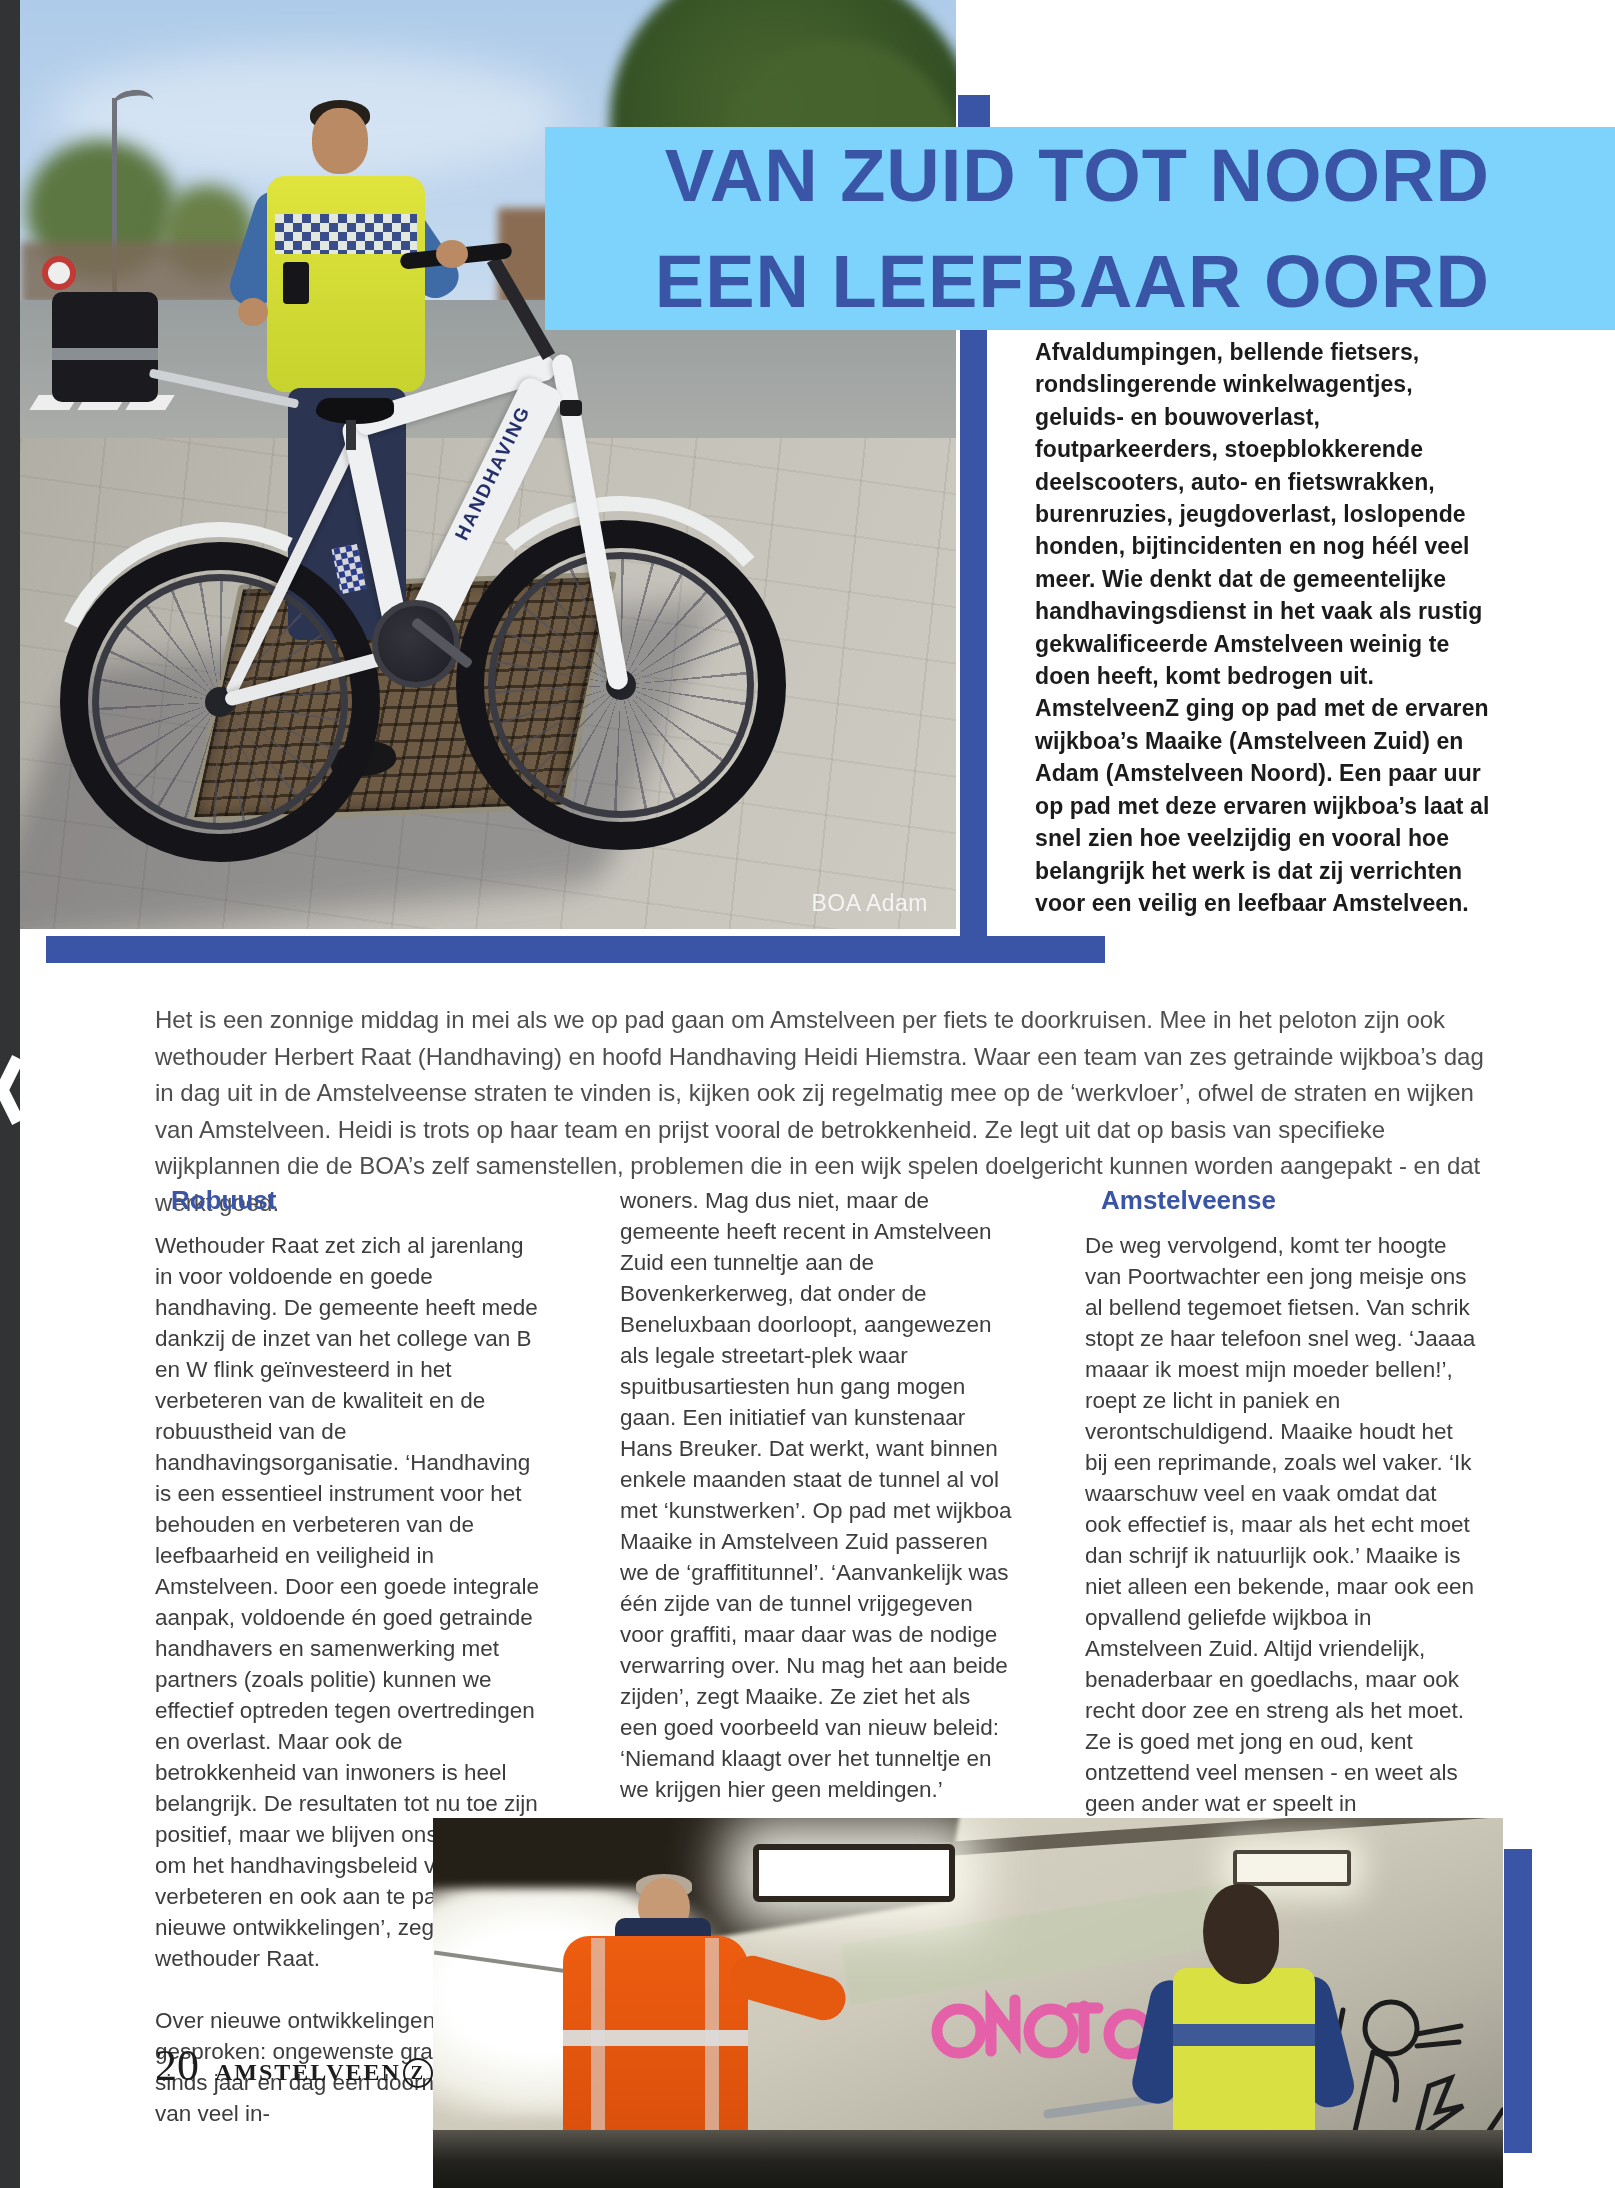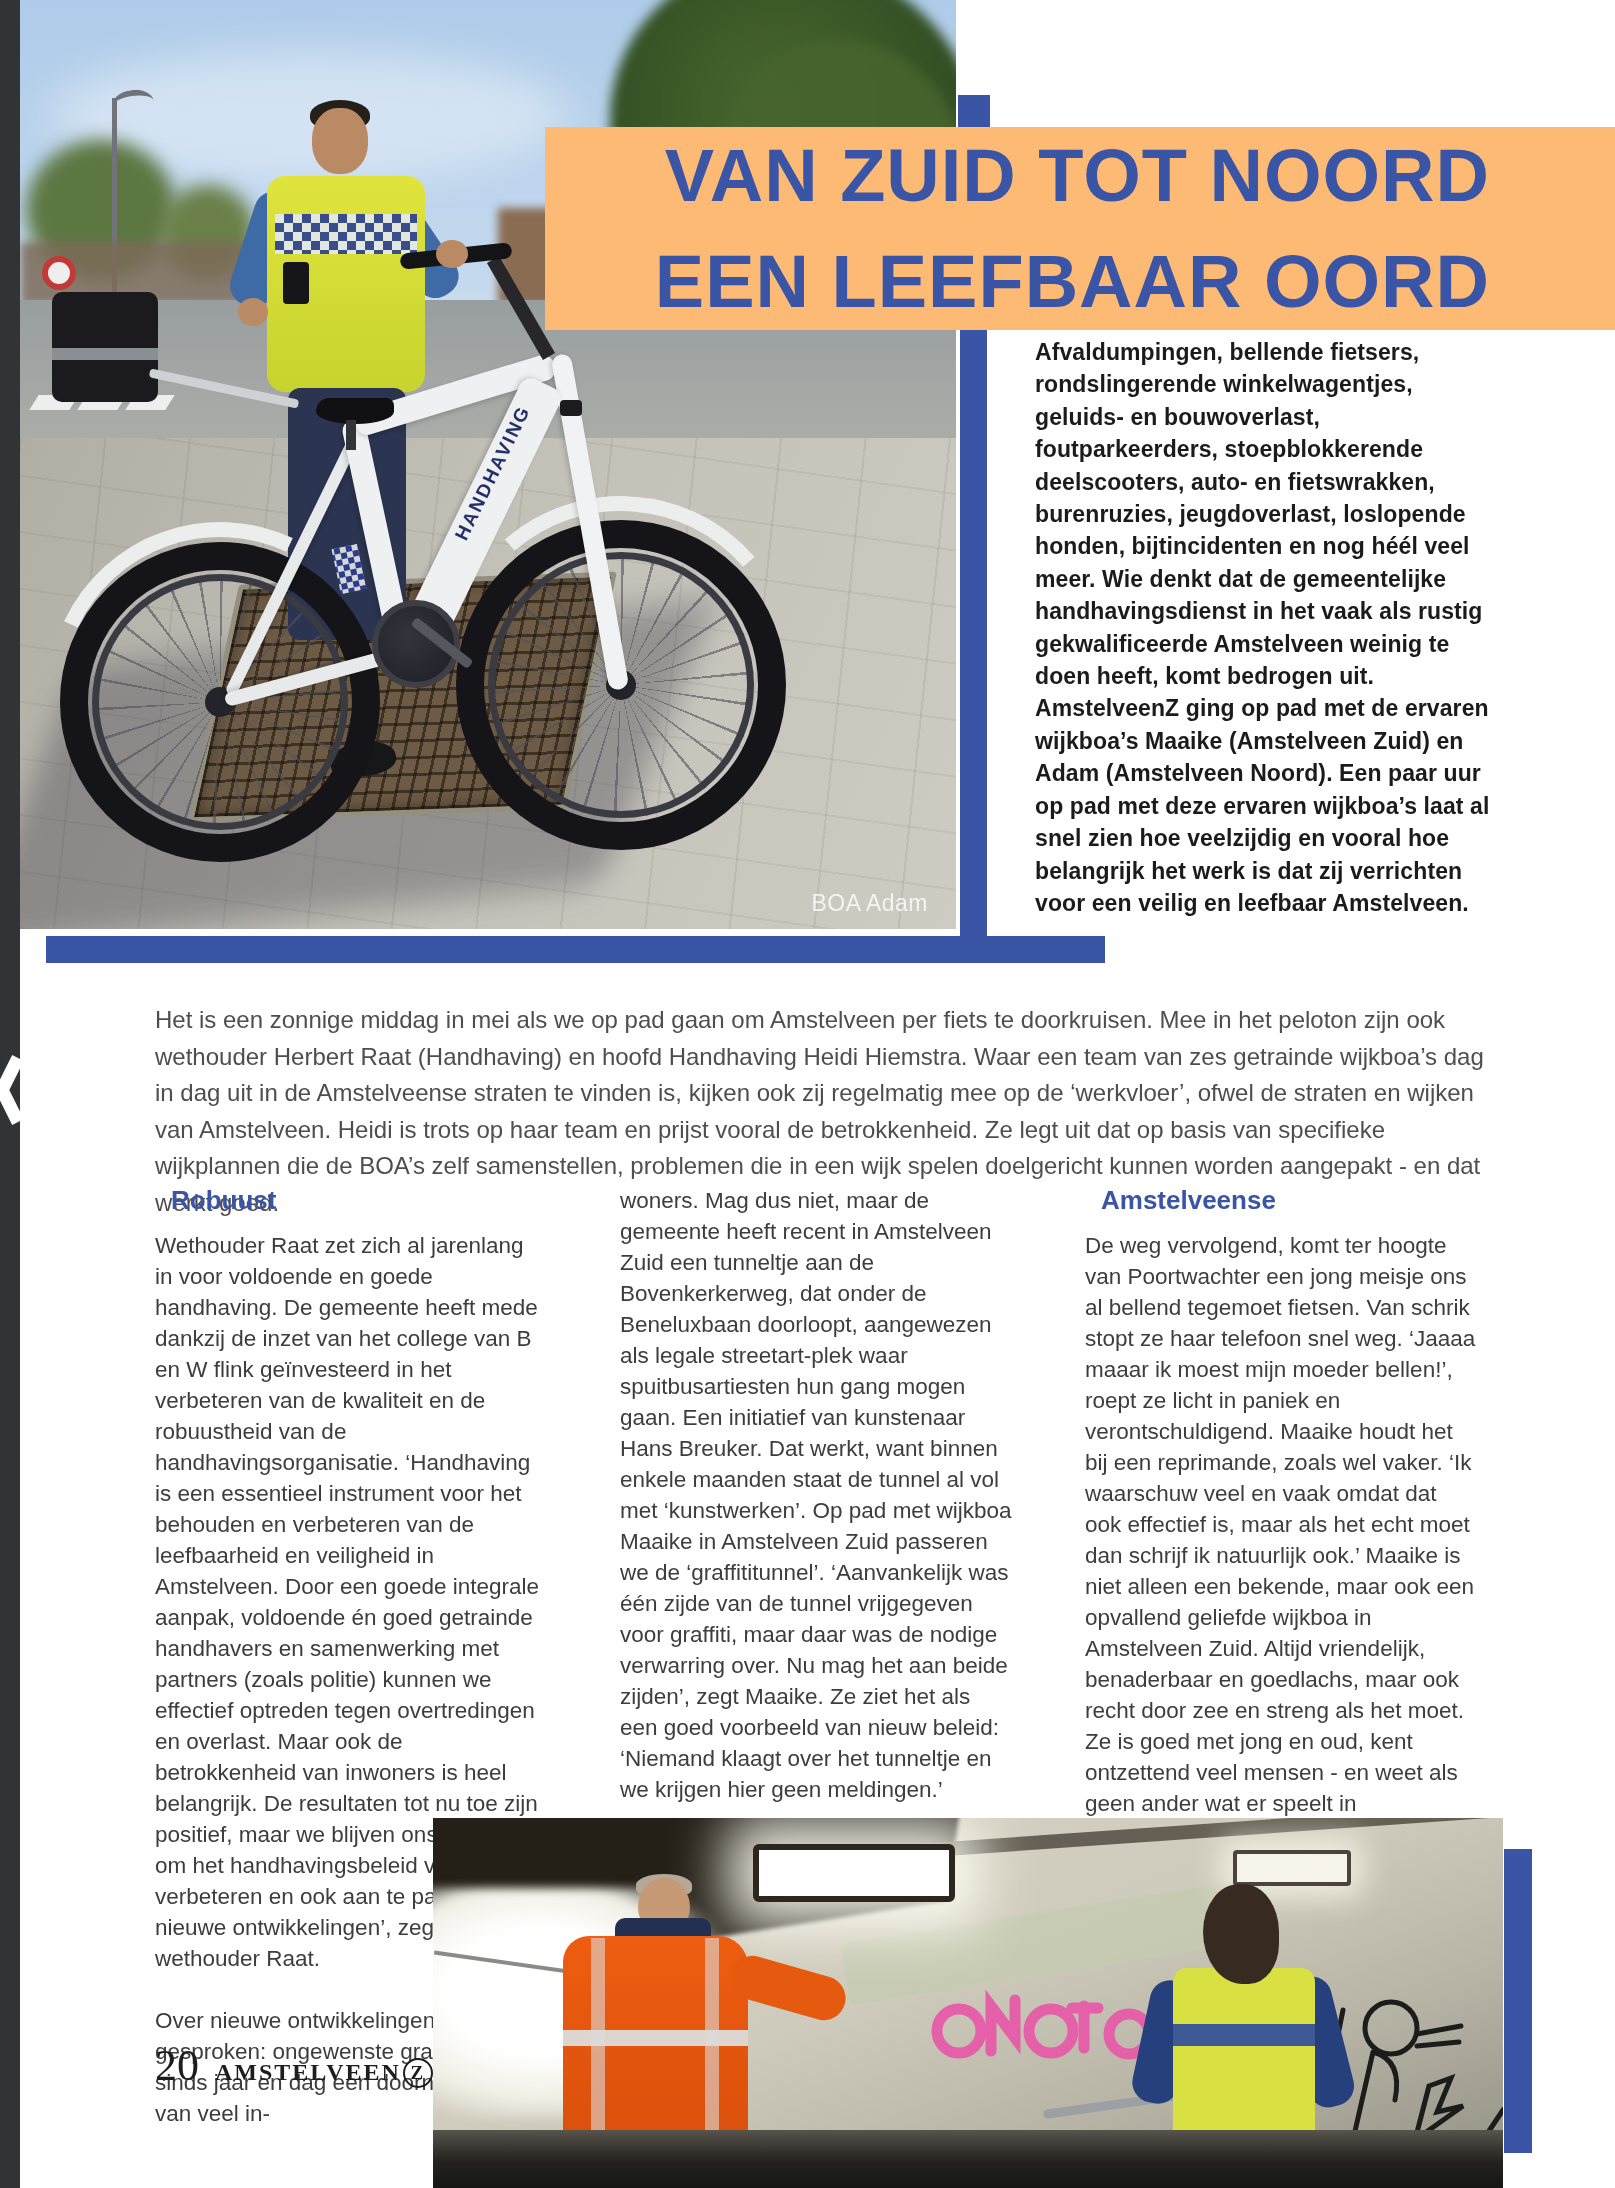--- a/index.html
+++ b/index.html
@@ -12,21 +12,21 @@
   .back-chevron{left:-2px;top:1050px;z-index:61;cursor:pointer;}
 
   
   .accent{background:#3a54a6;}
   .sq-top{left:958px;top:95px;width:32px;height:32px;z-index:12;}
   .bar-vert{left:960px;top:322px;width:27px;height:641px;z-index:8;}
   .bar-horz{left:46px;top:936px;width:1059px;height:27px;z-index:8;}
   .bar-tunnel{left:1504px;top:1849px;width:28px;height:304px;z-index:3;}
 
   
-  .title-block{left:545px;top:127px;width:1070px;height:203px;background:#fdba74;z-index:10;
+  .title-block{left:545px;top:127px;width:1070px;height:203px;background:#7dd3fc;z-index:10;
     display:flex;flex-direction:column;justify-content:center;align-items:flex-end;
     padding-right:125px;box-sizing:border-box;gap:20px;}
   .title-line{font-size:74px;line-height:86px;font-weight:bold;color:#3a54a6;
     letter-spacing:1px;white-space:nowrap;}
 
   
   .intro-bold{left:1035px;top:336px;width:472px;z-index:9;
     font-size:23px;line-height:32.4px;font-weight:bold;color:#1b1b1b;letter-spacing:.1px;}
   .lede{left:155px;top:1002px;width:1348px;font-size:24px;line-height:36.5px;color:#4e4e4e;}
   .col{top:1185px;width:392px;font-size:22.5px;line-height:31px;color:#3d3d3d;}

